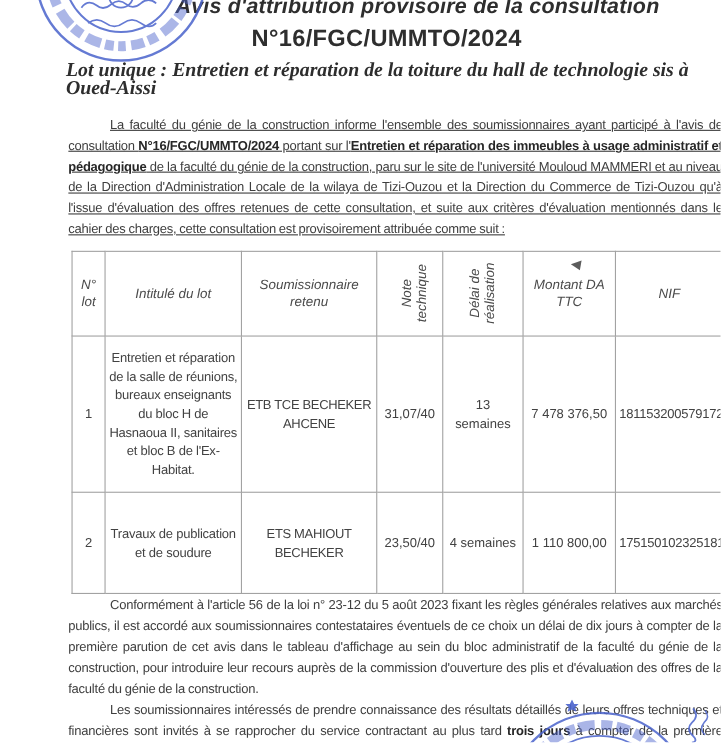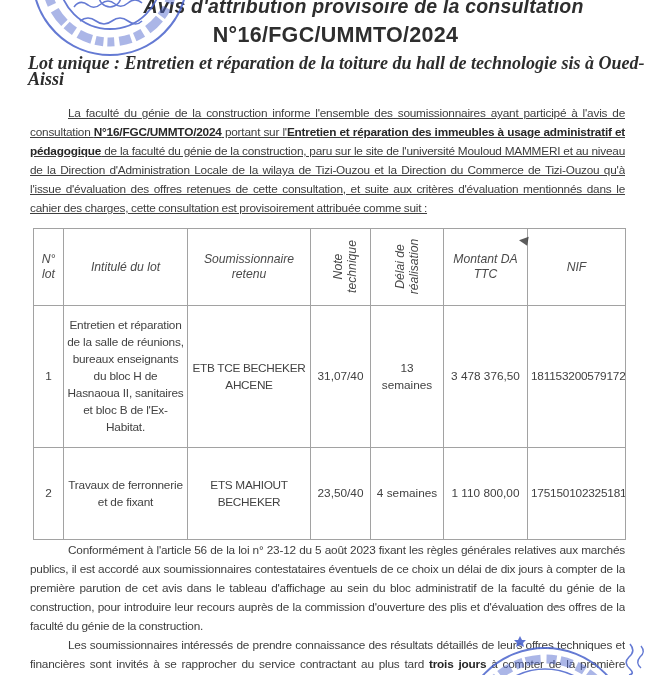--- a/index.html
+++ b/index.html
@@ -1,21 +1,21 @@
 <!DOCTYPE html>
 <html><head>
 <meta charset="utf-8">
 <style>
   html,body{margin:0;padding:0;}
   body{
     width:655px;height:675px;position:relative;overflow:hidden;
     background:#ffffff;color:#3e3e3e;
     font-family:"Liberation Sans", sans-serif;
   }
-  .doc{position:absolute;inset:0;}
+  .doc{position:absolute;inset:0;padding-left:32px;}
   
   .title1{
     position:relative;left:36px;margin-top:-5px;text-align:center;
     font-size:19.5px;line-height:22px;font-weight:bold;font-style:italic;color:#2e2e2e;
     letter-spacing:.2px;white-space:nowrap;
   }
   .title2{
     position:relative;left:8px;margin-top:6px;text-align:center;
     font-size:21.5px;line-height:24px;font-weight:bold;color:#2e2e2e;letter-spacing:.3px;
   }
@@ -99,26 +99,26 @@
       <th><span class="rot">Délai de réalisation</span></th>
       <th>Montant DA TTC</th>
       <th>NIF</th>
     </tr>
     <tr class="r1">
       <td>1</td>
       <td class="c-intitule">Entretien et réparation de la salle de réunions, bureaux enseignants du bloc H de Hasnaoua II, sanitaires et bloc B de l'Ex-Habitat.</td>
       <td class="c-soum">ETB TCE BECHEKER AHCENE</td>
       <td>31,07/40</td>
       <td>13 semaines</td>
-      <td>3 478 376,50</td>
+      <td>7 478 376,50</td>
       <td class="c-nif">181153200579172</td>
     </tr>
     <tr class="r2">
       <td>2</td>
-      <td class="c-intitule">Travaux de ferronnerie et de fixant</td>
+      <td class="c-intitule">Travaux de publication et de soudure</td>
       <td class="c-soum">ETS MAHIOUT BECHEKER</td>
       <td>23,50/40</td>
       <td>4 semaines</td>
       <td>1 110 800,00</td>
       <td class="c-nif">175150102325181</td>
     </tr>
   </tbody>
     </table>
 
   <div class="para p-legal indent">Conformément à l'article 56 de la loi n° 23-12 du 5 août 2023 fixant les règles générales relatives aux marchés publics, il est accordé aux soumissionnaires contestataires éventuels de ce choix un délai de dix jours à compter de la première parution de cet avis dans le tableau d'affichage au sein du bloc administratif de la faculté du génie de la construction, pour introduire leur recours auprès de la commission d'ouverture des plis et d'évaluation des offres de la faculté du génie de la construction.</div>

